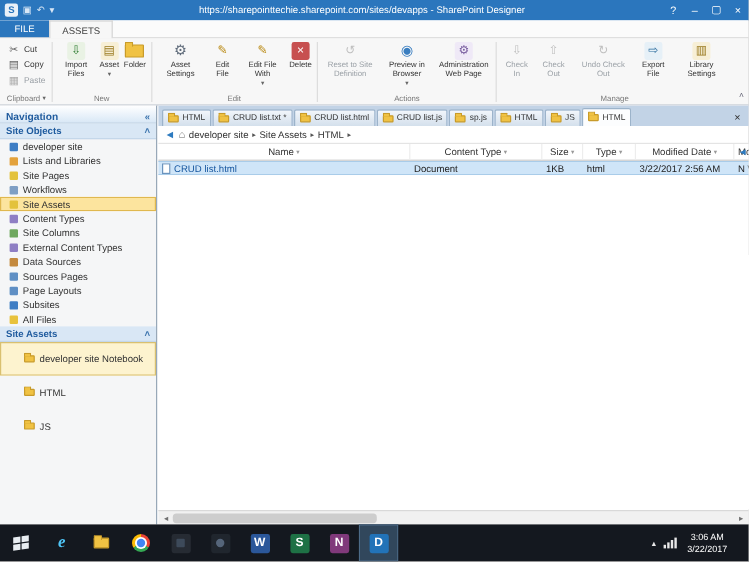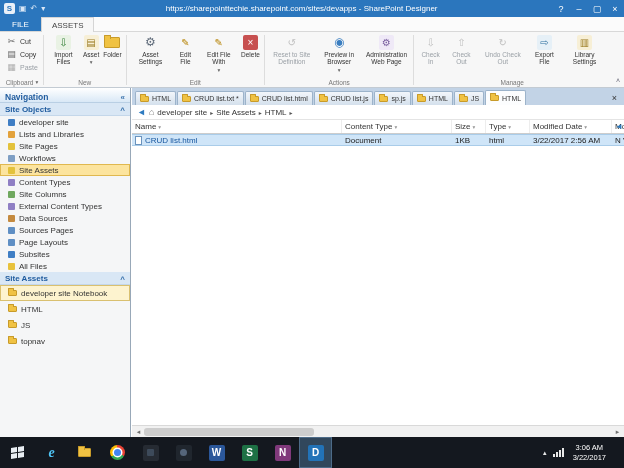--- a/index.html
+++ b/index.html
@@ -50,38 +50,38 @@
   .folder-ico.lg { width:16px; height:11px; }
 
   
   .sidebar { position:absolute; left:0; top:88px; width:131px; bottom:31px; background:#f5f6f7; border-right:1px solid #98a8b8; overflow:hidden; }
   .pane-title { height:15px; background:linear-gradient(#ffffff,#d9e8f6); border-bottom:1px solid #b9cfe4; display:flex; align-items:flex-end; justify-content:space-between; padding:0 5px; font-size:8.5px; font-weight:bold; color:#1f5b9e; }
   .chev { color:#3c74ad; font-size:8px; }
   .sec-hdr { height:13px; background:#d9e7f5; border-bottom:1px solid #c4d7ea; display:flex; align-items:center; justify-content:space-between; padding:0 5px; font-size:8px; font-weight:bold; color:#1f5b9e; }
   .nav-item { height:12px; display:flex; align-items:center; gap:4px; padding:0 4px 0 8px; font-size:8px; color:#333; white-space:nowrap; overflow:hidden; }
   .nav-item .sq { width:7px; height:7px; border-radius:1px; background:#9db7d6; flex:none; }
   .nav-item.selected { background:var(--sidebar-selected,#fce49e); box-shadow:inset 0 0 0 1px #e0b84f; }
-  .tree-item { height:16px; display:flex; align-items:center; gap:4px; padding:0 4px 0 8px; font-size:8px; color:#333; white-space:nowrap; overflow:hidden; }
+  .tree-item { height:28px; display:flex; align-items:center; gap:4px; padding:0 4px 0 20px; font-size:8px; color:#333; white-space:nowrap; overflow:hidden; }
   .tree-item.selected { background:#fdf3cf; box-shadow:inset 0 0 0 1px #d9c070; }
 
   
   .content { position:absolute; left:132px; top:88px; right:0; bottom:31px; display:flex; flex-direction:column; background:#fff; }
   .doc-tabs { height:17px; background:var(--tab-strip,#c2d3e6); display:flex; align-items:flex-end; padding:2px 3px 0; flex:none; }
   .tabs-scroll { display:flex; align-items:flex-end; gap:1px; flex:1; overflow:hidden; }
   .doc-tab { flex:none; display:flex; align-items:center; gap:3px; font-size:7px; color:#333; background:linear-gradient(#f2f6fb,#d4e0ec); border:1px solid #9cb3ca; border-bottom:none; border-radius:2px 2px 0 0; padding:1px 4px; height:14px; white-space:nowrap; }
   .doc-tab.active { background:#fcfdfe; height:15px; }
   .tab-close { flex:none; width:13px; height:13px; display:flex; align-items:center; justify-content:center; font-size:9px; color:#333; align-self:center; }
   .crumb-bar { height:15px; display:flex; align-items:center; gap:3px; padding:0 5px; border-bottom:1px solid #e4e4e4; font-size:8px; color:#333; flex:none; }
   .back-ico { color:#2e7bc0; font-size:9px; }
   .home-ico { font-size:9px; color:#666; }
   .crumb-list { display:flex; align-items:center; gap:3px; }
   .crumb-sep { color:#555; font-size:6px; }
   .cols { height:14px; display:flex; align-items:stretch; border-bottom:1px solid #ccc; position:relative; font-size:8px; color:#333; background:#fff; flex:none; }
   .cols-host { display:flex; flex:1; }
-  .col { display:flex; align-items:center; justify-content:flex-start; gap:2px; padding:0 3px; border-right:1px solid #ededed; overflow:hidden; white-space:nowrap; flex:none; }
+  .col { display:flex; align-items:center; justify-content:center; gap:2px; padding:0 3px; border-right:1px solid #ededed; overflow:hidden; white-space:nowrap; flex:none; }
   .col .f { color:#999; font-size:5.5px; }
   .cols-host .col:nth-of-type(1){width:210px} .cols-host .col:nth-of-type(2){width:110px}
   .cols-host .col:nth-of-type(3){width:34px}  .cols-host .col:nth-of-type(4){width:44px}
   .cols-host .col:nth-of-type(5){width:82px}  .cols-host .col:nth-of-type(6){flex:1;border-right:none}
   .scroll-left { position:absolute; right:1px; top:2px; color:#2e7bc0; font-size:8px; }
   .frow { height:12px; display:flex; align-items:center; background:var(--row-selected,#cfe5f8); box-shadow:inset 0 1px 0 #a9cce9, inset 0 -1px 0 #a9cce9; font-size:8px; color:#222; flex:none; }
   .fcell { display:flex; align-items:center; gap:3px; padding:0 3px; overflow:hidden; white-space:nowrap; flex:none; }
   .fcell.c1{width:210px} .fcell.c2{width:110px} .fcell.c3{width:34px} .fcell.c4{width:44px} .fcell.c5{width:82px} .fcell.c6{flex:1}
   .file-ico { width:7px; height:9px; background:#fff; border:1px solid #6a93bd; flex:none; }
   .fname { color:#15559e; }
@@ -359,24 +359,20 @@
         <div class="tree-item">
           <span class="folder-ico sm"></span>
           <span>HTML</span>
         </div>
 
         <div class="tree-item">
           <span class="folder-ico sm"></span>
           <span>JS</span>
         </div>
 
-        <div class="tree-item">
-          <span class="folder-ico sm"></span>
-          <span>topnav</span>
-        </div>
       </div>
   </div>
 
   <div class="content">
     <div class="doc-tabs">
       <div class="tabs-scroll">
 
           <div class="doc-tab">
             <span class="folder-ico sm"></span>
             <span>HTML</span>

